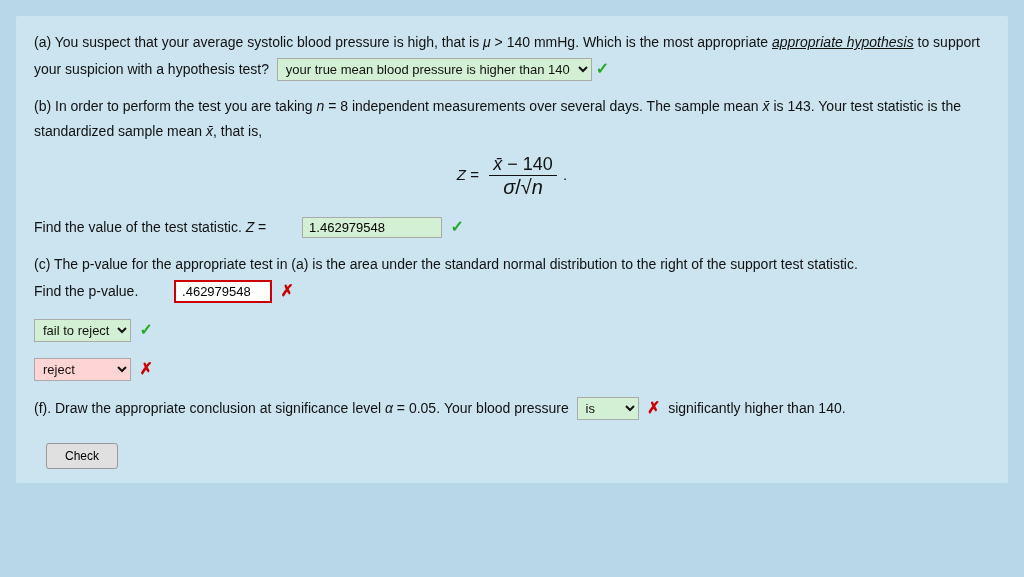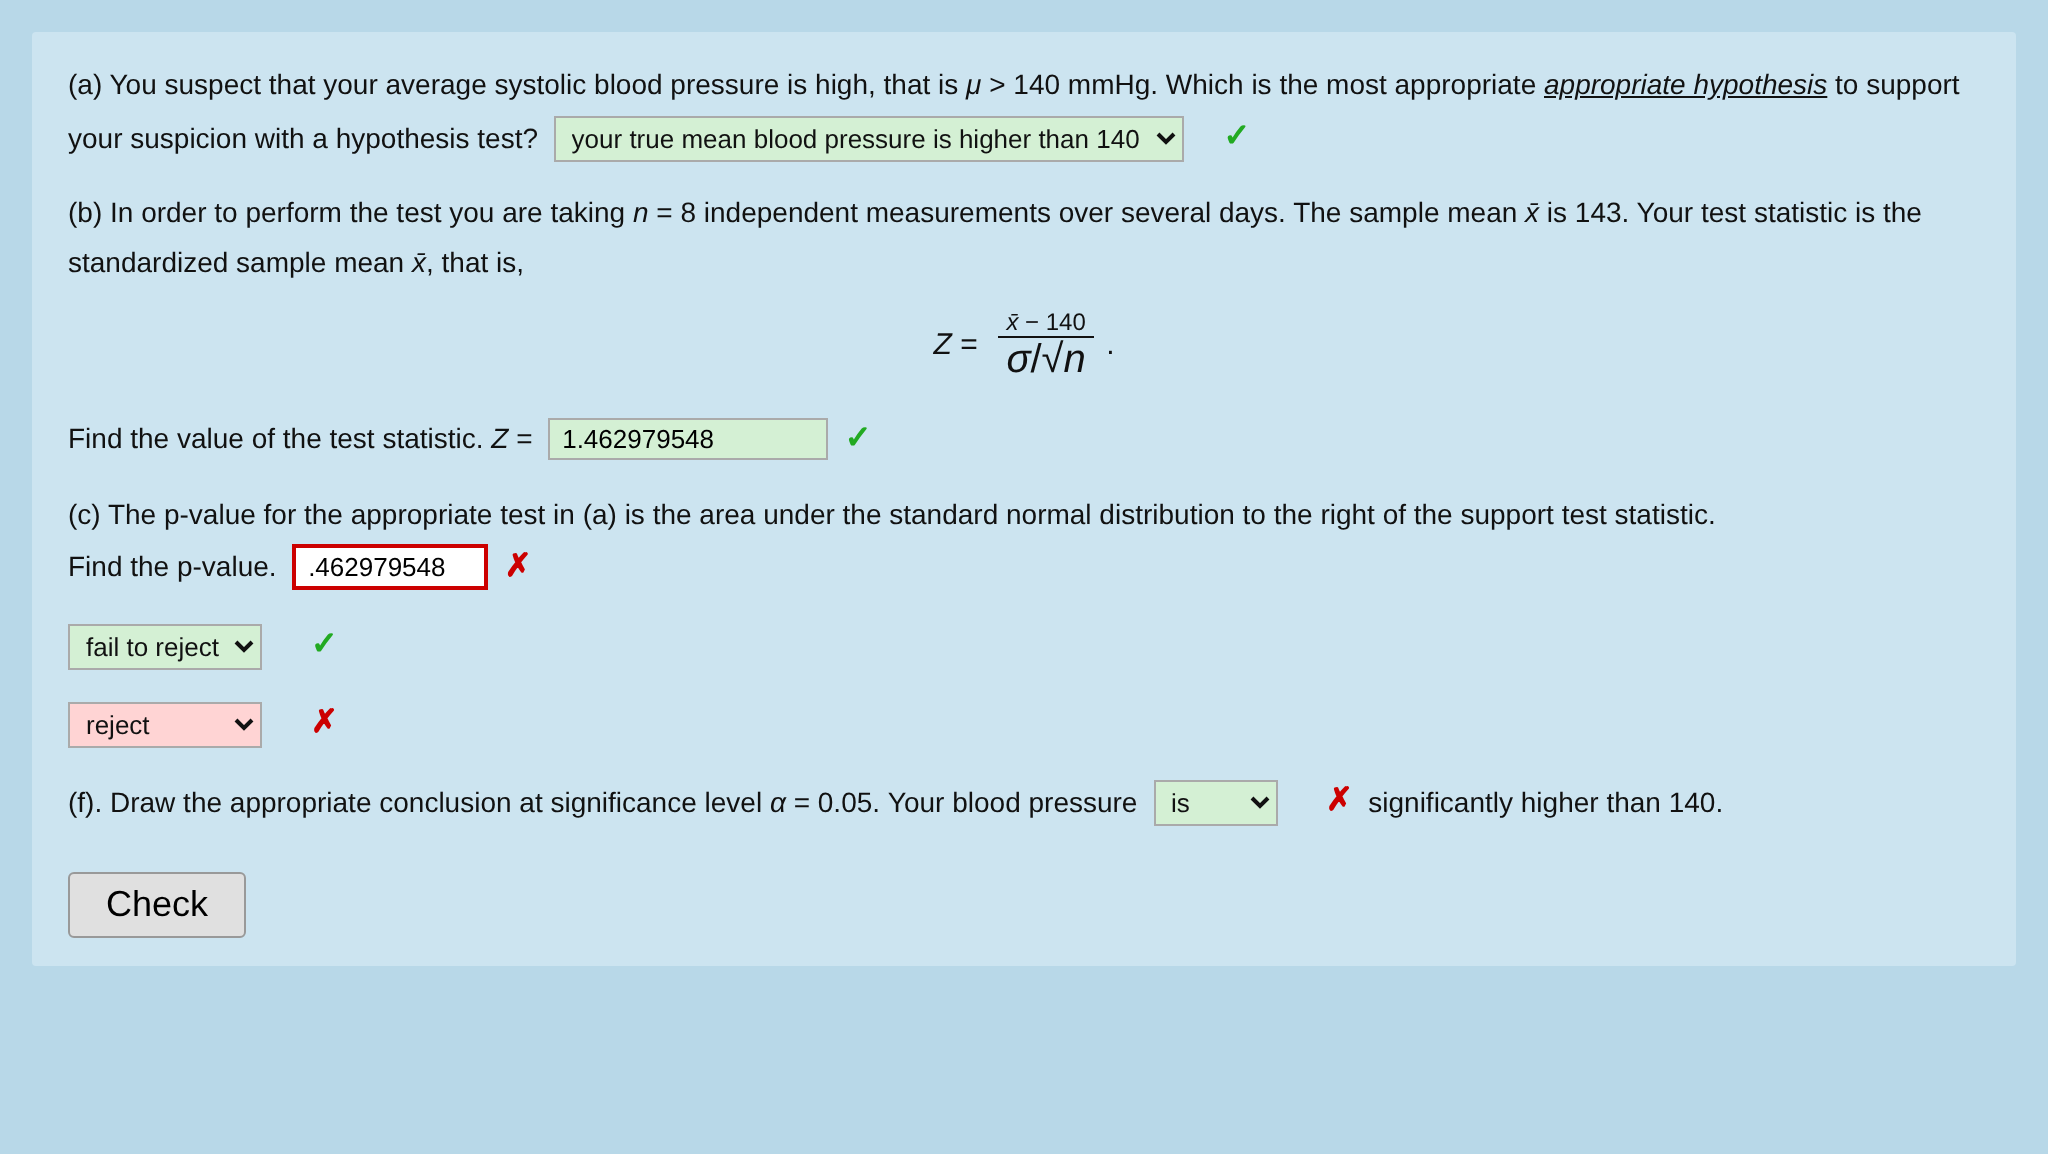--- a/index.html
+++ b/index.html
@@ -14,41 +14,42 @@
     }
     .content-area {
       background-color: #cce4f0;
       padding: 14px 18px;
       border-radius: 2px;
     }
     p { margin-bottom: 10px; line-height: 1.5; }
     .inline-select-group {
       display: inline-flex;
       align-items: center;
-      gap: 20px;
+      gap: 4px;
     }
     select {
       background-color: #d4f0d4;
       border: 1px solid #aaa;
       padding: 2px 4px;
       font-size: 13px;
       color: #111;
       cursor: pointer;
     }
     select.red-bg {
       background-color: #ffd4d4;
     }
     select.green-bg {
       background-color: #d4f0d4;
     }
     input[type="text"] {
       border: 1px solid #aaa;
       padding: 2px 6px;
       font-size: 13px;
       background-color: #fff;
+      margin-left: 28px;
     }
     input.red-border {
       border: 2px solid #cc0000;
       background-color: #fff;
     }
     input.green-bg {
       background-color: #d4f0d4;
     }
     .check-mark {
       color: #22aa22;
@@ -68,37 +69,38 @@
     .fraction {
       display: inline-flex;
       flex-direction: column;
       align-items: center;
       vertical-align: middle;
       margin: 0 2px;
     }
     .fraction .numerator {
       border-bottom: 1px solid #111;
       padding: 0 4px;
-      font-size: 12px;
+      font-size: 18px;
     }
     .fraction .denominator {
       padding: 0 4px;
       font-size: 20px;
     }
     .row { margin-bottom: 10px; line-height: 1.8; }
     .italic { font-style: italic; }
     .underline { text-decoration: underline; }
     .btn-check {
       background-color: #e0e0e0;
       border: 1px solid #999;
       padding: 5px 18px;
-      font-size: 18px;
+      font-size: 12px;
       cursor: pointer;
       border-radius: 3px;
       margin-top: 10px;
+      margin-left: 12px;
     }
   </style>
 </head>
 <body>
 
 <div class="content-area">
 
   
 
   

